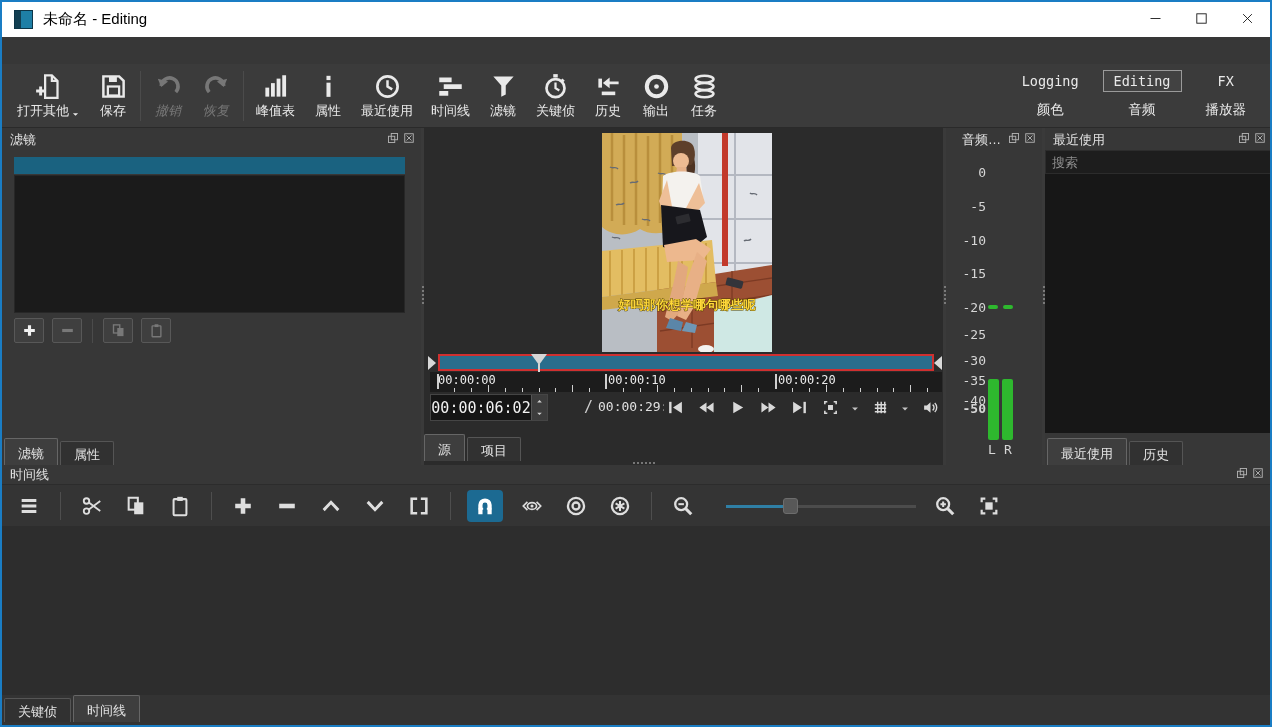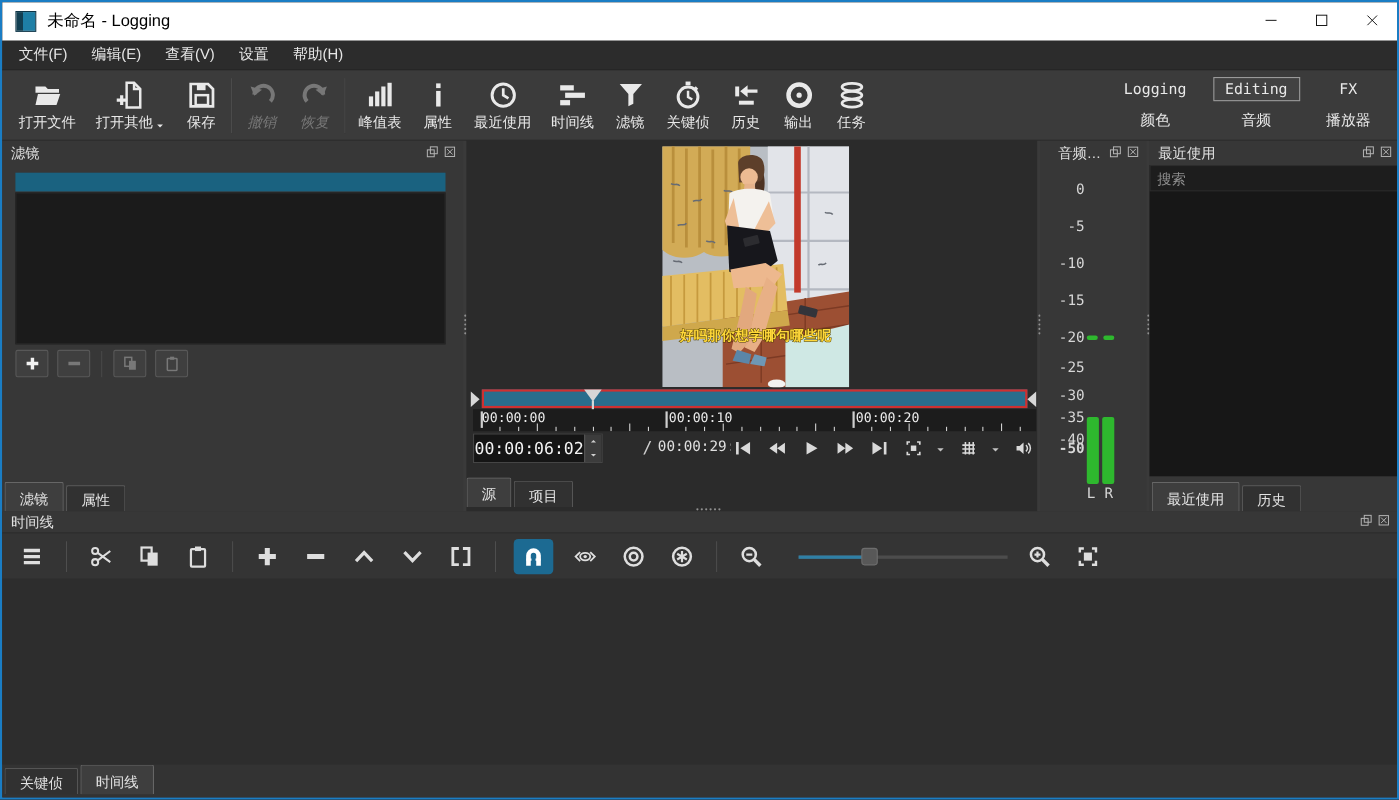--- a/index.html
+++ b/index.html
@@ -111,59 +111,43 @@
   .tl-slider .handle { position:absolute; left:57px; top:1px; width:15px; height:16px; background:#585858; border:1px solid #6d6d6d; border-radius:3px; }
   .tl-tracks { position:absolute; left:0; top:61px; width:100%; height:169px; background:#2d2d2d; }
 </style>
 </head>
 <body>
 
 <div class="window">
 
   <div class="titlebar">
     <div class="app-icon"></div>
-    <div class="title-text">未命名 - Logging</div>
+    <div class="title-text">未命名 - Editing</div>
     <div class="win-btns" id="win-btns">
         <div class="win-btn">
           <span><svg viewBox="0 0 24 24" fill="currentColor" stroke="none">
               <path d="M4 12h16" fill="none" stroke="currentColor" stroke-width="1.4"></path>
             </svg></span>
         </div>
         <div class="win-btn">
           <span><svg viewBox="0 0 24 24" fill="currentColor" stroke="none">
               <rect x="4.5" y="4.5" width="15" height="15" fill="none" stroke="currentColor" stroke-width="1.4"></rect>
             </svg></span>
         </div>
         <div class="win-btn">
           <span><svg viewBox="0 0 24 24" fill="currentColor" stroke="none">
               <path d="M5 5l14 14M19 5L5 19" fill="none" stroke="currentColor" stroke-width="1.4"></path>
             </svg></span>
         </div>
       </div>
   </div>
 
-  <div class="menubar" id="menubar">
-      <div class="menu-item">文件(F)</div>
-      <div class="menu-item">编辑(E)</div>
-      <div class="menu-item">查看(V)</div>
-      <div class="menu-item">设置</div>
-      <div class="menu-item">帮助(H)</div>
-    </div>
 
   <div class="toolbar">
     <div id="tb-buttons" style="display:flex;align-items:center;">
-        <div class="tb-btn">
-          <div class="ic">
-            <svg viewBox="0 0 24 24" fill="currentColor" stroke="none">
-              <path d="M2 5h8l2 2h9v3H2z"></path>
-              <path d="M4 11h18l-3 9H2z"></path>
-            </svg>
-          </div>
-          <div class="lbl">打开文件</div>
-        </div>
         <div class="tb-btn">
           <div class="ic">
             <svg viewBox="0 0 24 24" fill="currentColor" stroke="none">
               <path d="M9 2h6l5 5v15H9z" fill="none" stroke="currentColor" stroke-width="2"></path>
               <path d="M15 2v5h5" fill="none" stroke="currentColor" stroke-width="2"></path>
               <path d="M5 12v8M1 16h8" fill="none" stroke="currentColor" stroke-width="2.6"></path>
             </svg>
           </div>
           <div class="lbl">打开其他<span class="tb-caret"><svg viewBox="0 0 24 24" fill="currentColor" stroke="none">
                 <path d="M5 8.5l7 7 7-7z"></path>

